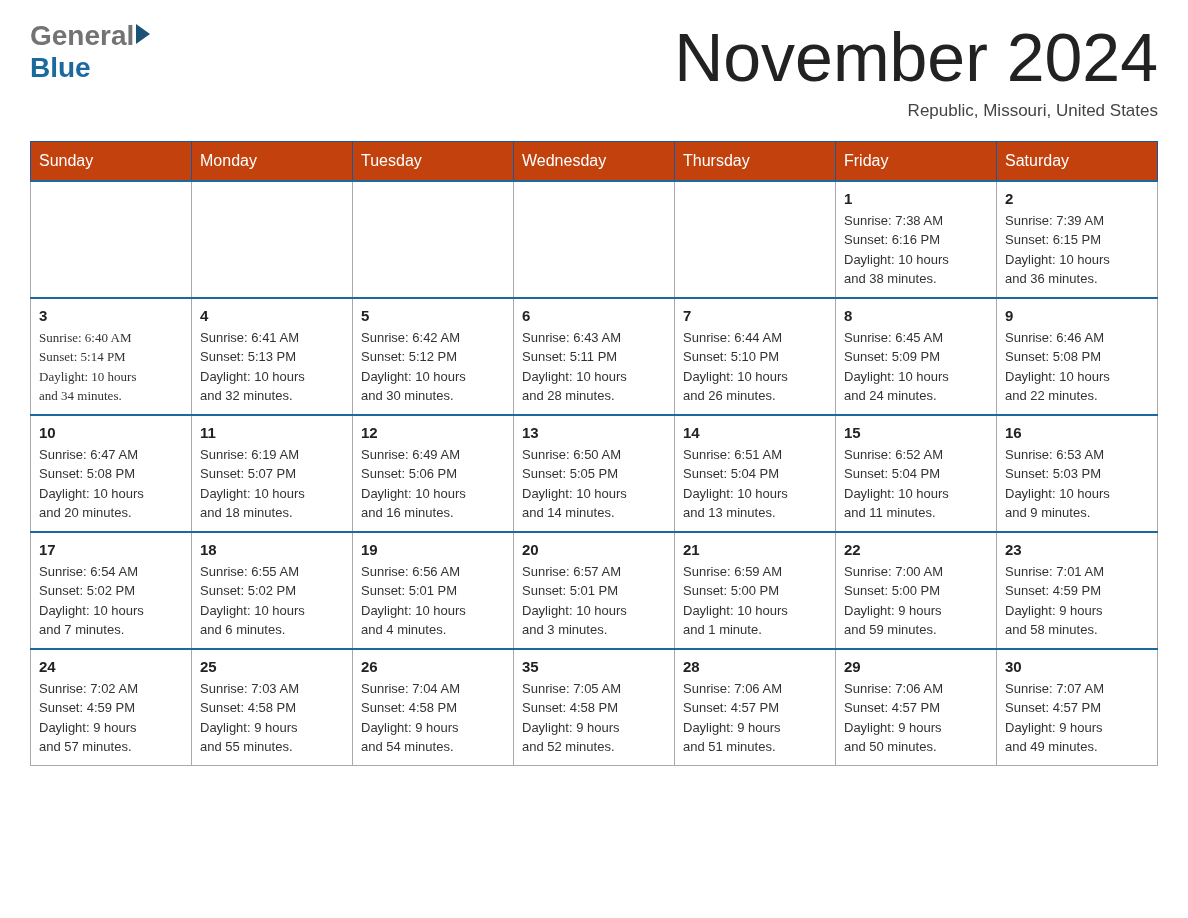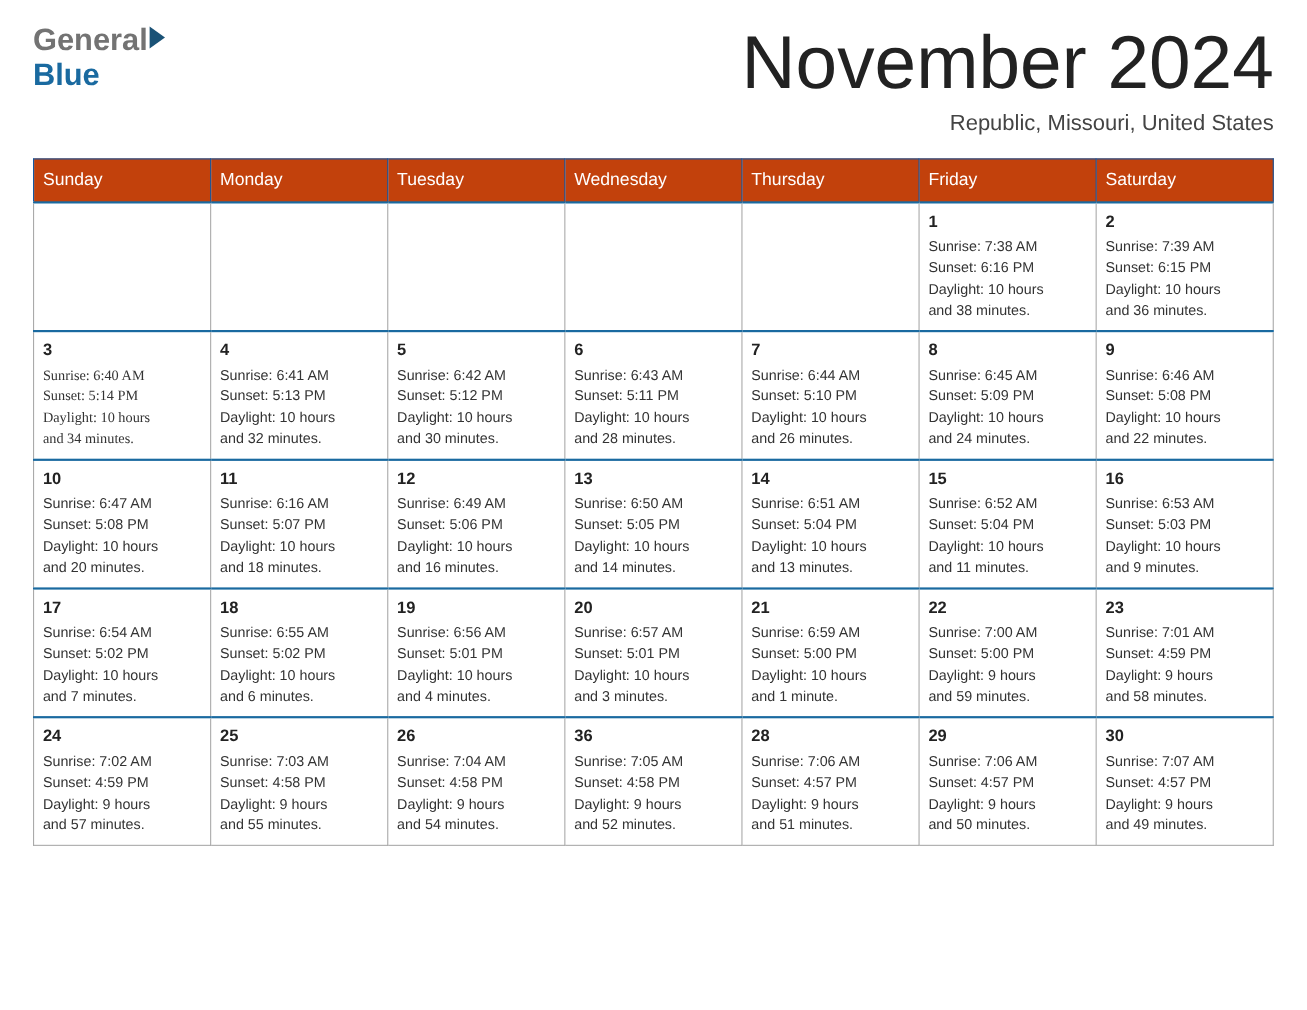--- a/index.html
+++ b/index.html
@@ -48,21 +48,21 @@
     .title-section {
       text-align: right;
     }
     .month-title {
       font-size: 68px;
       font-weight: normal;
       color: #222;
       line-height: 1.1;
     }
     .location {
-      font-size: 20px;
+      font-size: 17px;
       color: #444;
       margin-top: 6px;
     }
     .calendar {
       width: 100%;
       border-collapse: collapse;
       border: 1px solid #999;
     }
     .calendar th {
       background-color: #c2410c;
@@ -209,21 +209,21 @@
       <tr>
         <td>
           <div class="day-number">10</div>
           <div class="day-info" style="white-space: pre-line;">Sunrise: 6:47 AM
 Sunset: 5:08 PM
 Daylight: 10 hours
 and 20 minutes.</div>
         </td>
         <td>
           <div class="day-number">11</div>
-          <div class="day-info" style="white-space: pre-line;">Sunrise: 6:16 AM
+          <div class="day-info" style="white-space: pre-line;">Sunrise: 6:19 AM
 Sunset: 5:07 PM
 Daylight: 10 hours
 and 18 minutes.</div>
         </td>
         <td>
           <div class="day-number">12</div>
           <div class="day-info" style="white-space: pre-line;">Sunrise: 6:49 AM
 Sunset: 5:06 PM
 Daylight: 10 hours
 and 16 minutes.</div>
@@ -324,21 +324,21 @@
 and 55 minutes.</div>
         </td>
         <td>
           <div class="day-number">26</div>
           <div class="day-info" style="white-space: pre-line;">Sunrise: 7:04 AM
 Sunset: 4:58 PM
 Daylight: 9 hours
 and 54 minutes.</div>
         </td>
         <td>
-          <div class="day-number">36</div>
+          <div class="day-number">35</div>
           <div class="day-info" style="white-space: pre-line;">Sunrise: 7:05 AM
 Sunset: 4:58 PM
 Daylight: 9 hours
 and 52 minutes.</div>
         </td>
         <td>
           <div class="day-number">28</div>
           <div class="day-info" style="white-space: pre-line;">Sunrise: 7:06 AM
 Sunset: 4:57 PM
 Daylight: 9 hours

